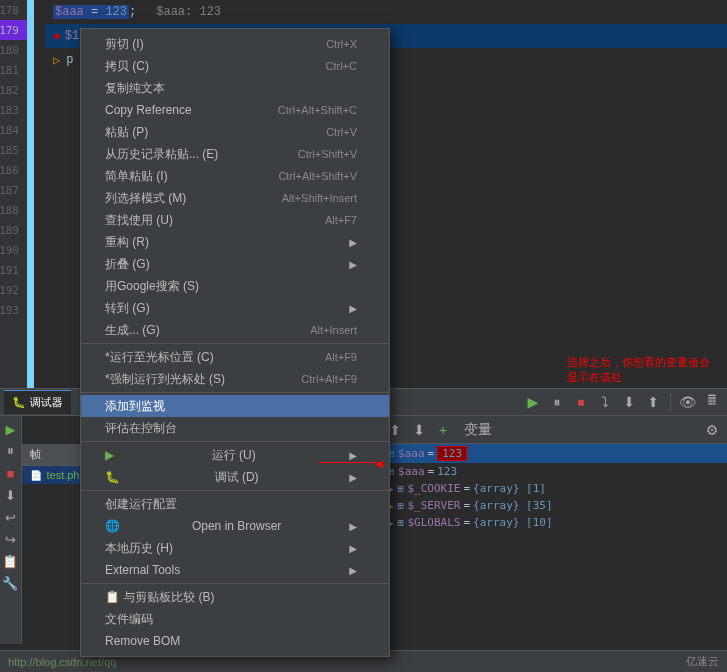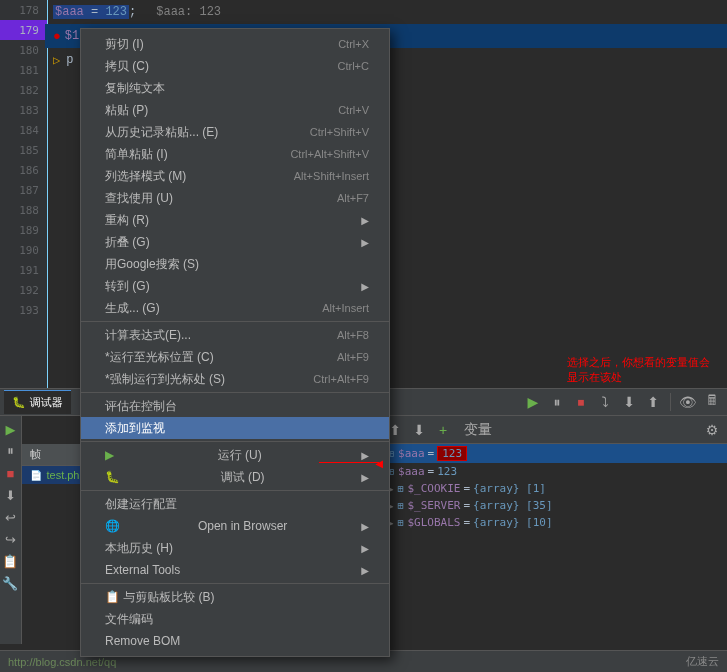--- a/index.html
+++ b/index.html
@@ -18,24 +18,24 @@
       position: absolute;
       top: 0; left: 0;
       width: 100%; height: 100%;
       background: #2b2b2b;
     }
 
     
     .line-numbers {
       position: absolute;
       top: 0; left: 0;
-      width: 48px;
+      width: 34px;
       height: 390px;
       background: #313335;
-      border-right: 1px solid #7dd3fc;
+      border-right: 7px solid #7dd3fc;
     }
 
     .line-number {
       display: flex;
       align-items: center;
       justify-content: flex-end;
       padding-right: 8px;
       height: 20px;
       color: #606366;
       font-size: 11px;
@@ -85,21 +85,21 @@
       border: 1px solid #555;
       box-shadow: 4px 4px 12px rgba(0,0,0,0.6);
       z-index: 100;
       padding: 4px 0;
     }
 
     .menu-item {
       display: flex;
       align-items: center;
       justify-content: space-between;
-      padding: 3px 20px 3px 24px;
+      padding: 3px 32px 3px 24px;
       height: 22px;
       color: #bbbbbb;
       cursor: pointer;
       font-size: 12px;
     }
 
     .menu-item.highlighted {
       background: #4a6fa5;
       color: #ffffff;
     }
@@ -417,20 +417,26 @@
       <span class="shortcut">Ctrl+C</span>
     </div>
   </div>
 
   <div class="menu-item-wrapper">
     <div class="menu-item">
       <span>复制纯文本</span>
     </div>
   </div>
 
+  <div class="menu-item-wrapper">
+    <div class="menu-item">
+      <span>Copy Reference</span>
+      <span class="shortcut">Ctrl+Alt+Shift+C</span>
+    </div>
+  </div>
 
   <div class="menu-item-wrapper">
     <div class="menu-item">
       <span>粘贴 (P)</span>
       <span class="shortcut">Ctrl+V</span>
     </div>
   </div>
 
   <div class="menu-item-wrapper">
     <div class="menu-item">
@@ -488,51 +494,45 @@
   </div>
 
   <div class="menu-item-wrapper">
     <div class="menu-item">
       <span>生成... (G)</span>
       <span class="shortcut">Alt+Insert</span>
     </div>
   </div>
   <div class="menu-separator"></div>
 
-  <div class="menu-item-wrapper">
-    <div class="menu-item">
-      <span>计算表达式(E)...</span>
-      <span class="shortcut">Alt+F8</span>
-    </div>
-  </div>
 
   <div class="menu-item-wrapper">
     <div class="menu-item">
       <span>*运行至光标位置 (C)</span>
       <span class="shortcut">Alt+F9</span>
     </div>
   </div>
 
   <div class="menu-item-wrapper">
     <div class="menu-item">
       <span>*强制运行到光标处 (S)</span>
       <span class="shortcut">Ctrl+Alt+F9</span>
     </div>
   </div>
   <div class="menu-separator"></div>
 
   <div class="menu-item-wrapper">
-    <div class="menu-item">
-      <span>评估在控制台</span>
-    </div>
-  </div>
-
-  <div class="menu-item-wrapper">
     <div class="menu-item highlighted">
       <span>添加到监视</span>
+    </div>
+  </div>
+
+  <div class="menu-item-wrapper">
+    <div class="menu-item">
+      <span>评估在控制台</span>
     </div>
   </div>
   <div class="menu-separator"></div>
 
   <div class="menu-item-wrapper">
     <div class="menu-item">
       <span style="color:#6ab04c; margin-right:4px;">▶</span>
       <span>运行 (U)</span>
       <span class="arrow">▶</span>
     </div>

